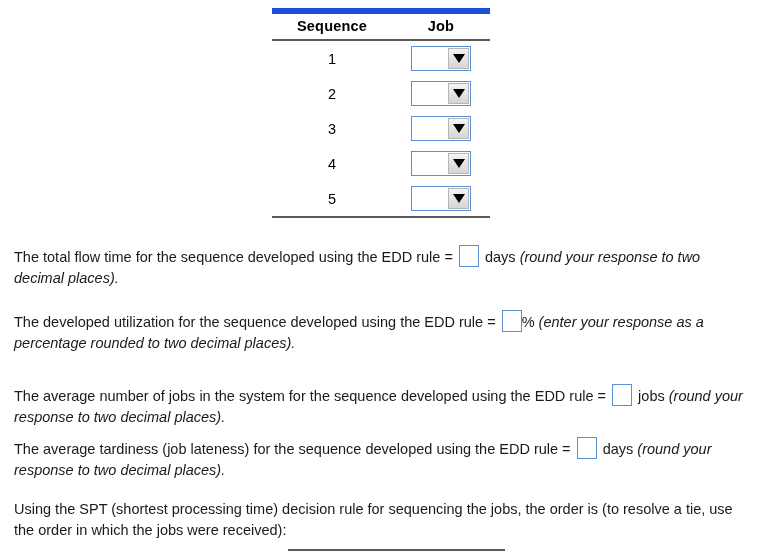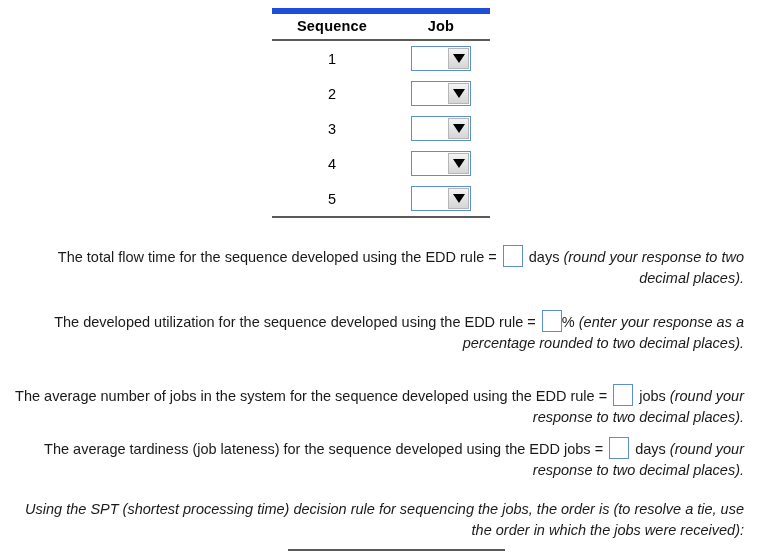--- a/index.html
+++ b/index.html
@@ -89,21 +89,20 @@
   }
 
   
   .question {
     position: absolute;
     left: 14px;
     width: 730px;
     line-height: 21px;
     font-size: 14.5px;
     color: #1a1a1a;
-    text-align: right;
   }
   .question .it {
     font-style: italic;
   }
   .answer-box {
     display: inline-block;
     width: 20px;
     height: 22px;
     border: 1px solid #5b8fd4;
     background: #ffffff;
@@ -111,21 +110,21 @@
     margin: 0 2px;
     box-sizing: border-box;
     cursor: text;
   }
   .answer-box.tight-right { margin-right: 0; }
 
   #q-flow-time   { top: 245px; }
   #q-utilization { top: 310px; }
   #q-avg-jobs    { top: 384px; }
   #q-tardiness   { top: 437px; }
-  #q-spt         { top: 499px; font-style: italic; }
+  #q-spt         { top: 499px; }
 
   
   #bottom-table-rule {
     position: absolute;
     left: 288px;
     top: 549px;
     width: 217px;
     height: 0;
     border-top: 2px solid #5a5a5a;
   }
@@ -215,21 +214,21 @@
 </div>
 
 <div class="question" id="q-avg-jobs">
   <span>The average number of jobs in the system for the sequence developed using the EDD rule =</span>
   <span class="answer-box"></span>
   <span>jobs</span>
   <span class="it">(round your response to two decimal places).</span>
 </div>
 
 <div class="question" id="q-tardiness">
-  <span>The average tardiness (job lateness) for the sequence developed using the EDD jobs =</span>
+  <span>The average tardiness (job lateness) for the sequence developed using the EDD rule =</span>
   <span class="answer-box"></span>
   <span>days</span>
   <span class="it">(round your response to two decimal places).</span>
 </div>
 
 <div class="question" id="q-spt">
   <span>Using the SPT (shortest processing time) decision rule for sequencing the jobs, the order is (to resolve a tie, use the order in which the jobs were received):</span>
 </div>
 
 <div id="bottom-table-rule"></div>

